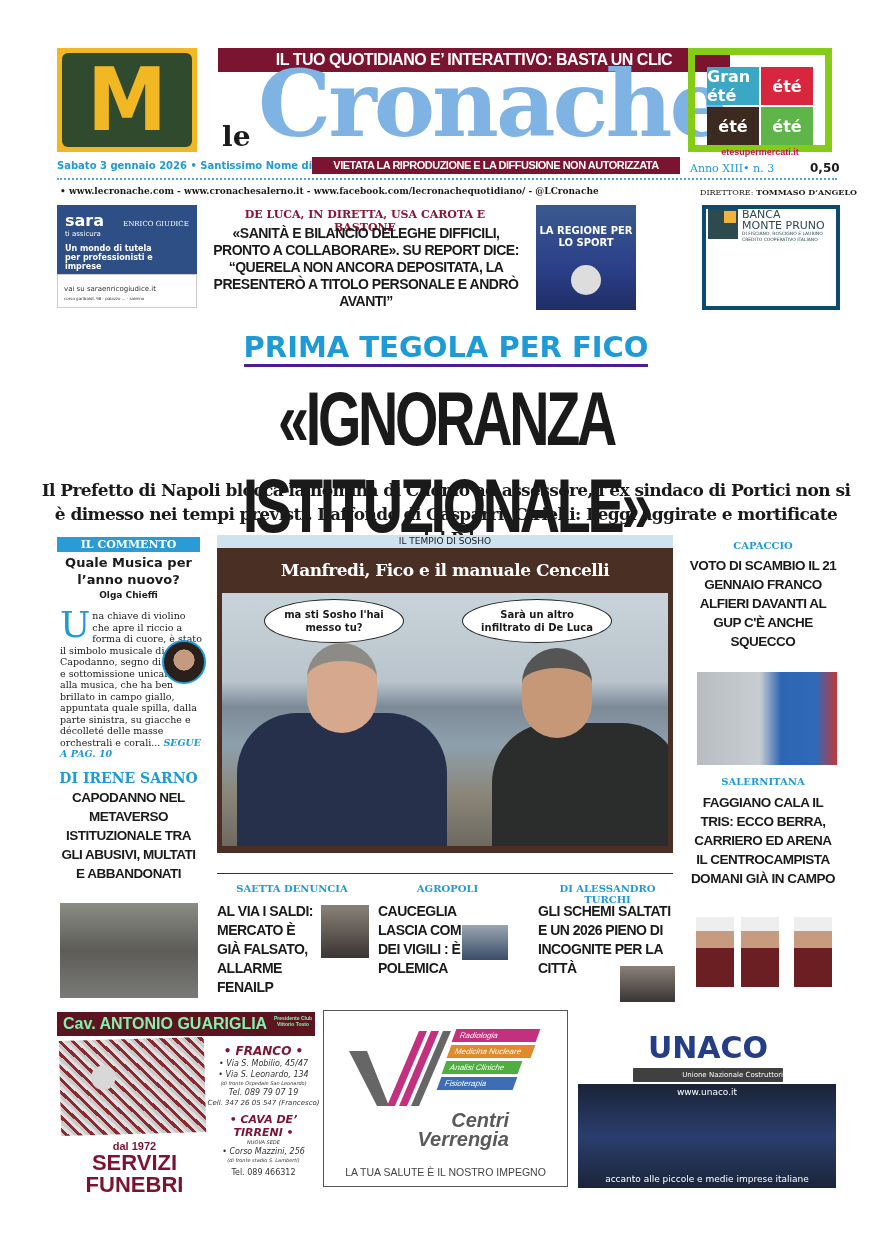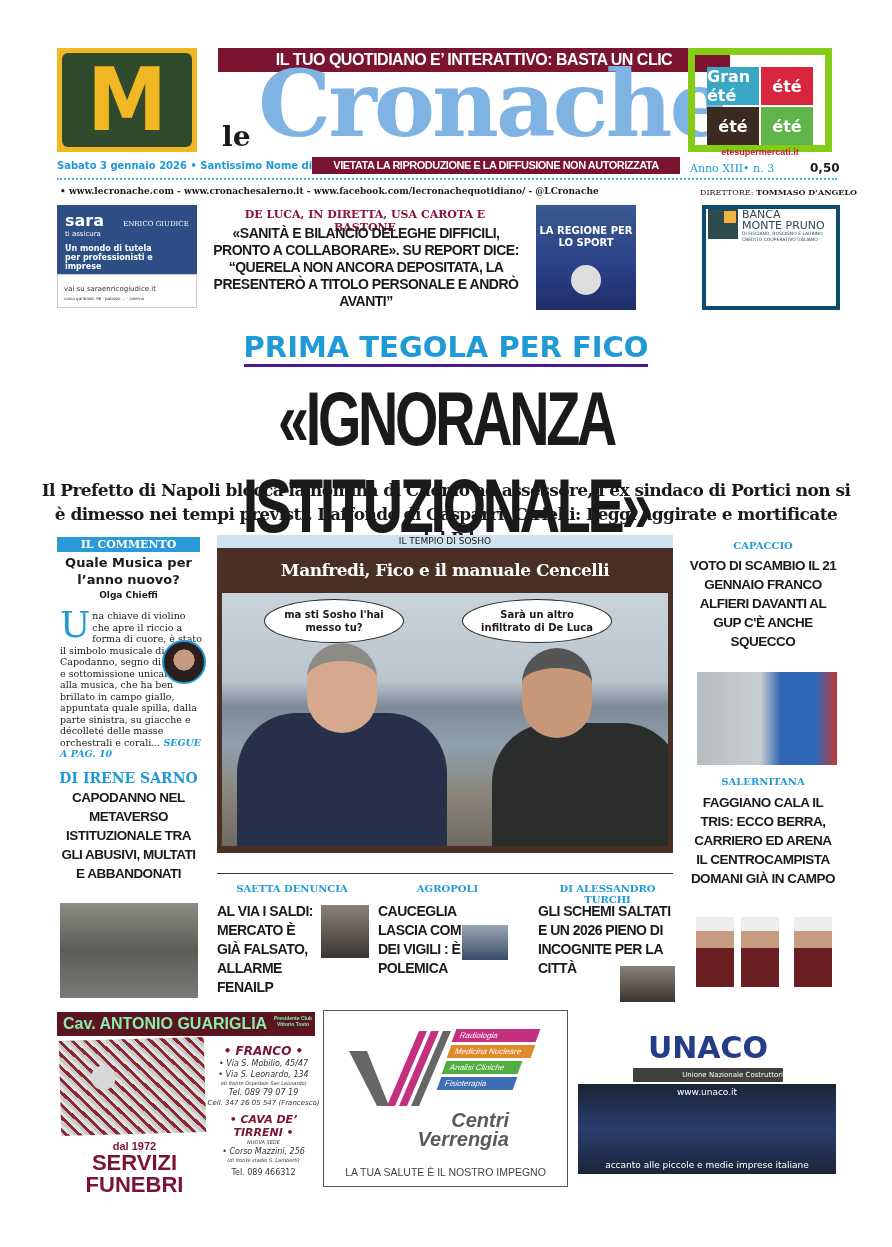--- a/index.html
+++ b/index.html
@@ -97,21 +97,21 @@
   .verrengia { left: 323px; top: 1010px; width: 245px; height: 177px; border: 1px solid #555; background: #fff; }
   .v-bands { position: absolute; left: 130px; top: 18px; }
   .v-band { height: 13px; margin-bottom: 3px; color: #fff; font-family: "Liberation Sans", sans-serif; font-size: 8px; line-height: 13px; padding-left: 6px; transform: skewX(-20deg); }
   .v-text { position: absolute; left: 55px; top: 100px; font-family: "Liberation Sans", sans-serif; font-weight: bold; font-style: italic; color: #5a5a5a; font-size: 20px; line-height: 19px; text-align: right; width: 130px; }
   .v-slogan { position: absolute; left: 0; bottom: 8px; width: 100%; text-align: center; font-family: "Liberation Sans", sans-serif; font-size: 10.5px; color: #444; }
   .v-shape { position: absolute; left: 25px; top: 20px; width: 110px; height: 80px; }
 
   .unaco { left: 578px; top: 1012px; width: 260px; height: 178px; background: #fff; }
   .u-logo { position: absolute; left: 0; top: 18px; width: 100%; text-align: center; font-family: "DejaVu Sans", sans-serif; font-weight: bold; color: #253d86; font-size: 30px; }
   .u-pill { position: absolute; left: 55px; top: 56px; width: 150px; height: 14px; background: #404040; color: #fff; border-radius: 1px; font-family: "DejaVu Sans", sans-serif; font-size: 7px; text-align: right; line-height: 14px; }
-  .u-dark { position: absolute; left: 0; top: 72px; width: 258px; height: 90px; background: linear-gradient(180deg,#1a2336 0%,#2a3e6e 50%,#1b2539 100%); color: #fff; font-family: "DejaVu Sans", sans-serif; }
+  .u-dark { position: absolute; left: 0; top: 72px; width: 258px; height: 104px; background: linear-gradient(180deg,#1a2336 0%,#2a3e6e 50%,#1b2539 100%); color: #fff; font-family: "DejaVu Sans", sans-serif; }
   .u-url { text-align: center; font-size: 9px; margin-top: 3px; }
   .u-tag { position: absolute; bottom: 4px; width: 100%; text-align: center; font-size: 9px; }
 </style>
 </head>
 <body>
 
 <div class="abs mcd">
   <div class="mcd-inner">
     <span class="mcd-m">M</span>
   </div>

